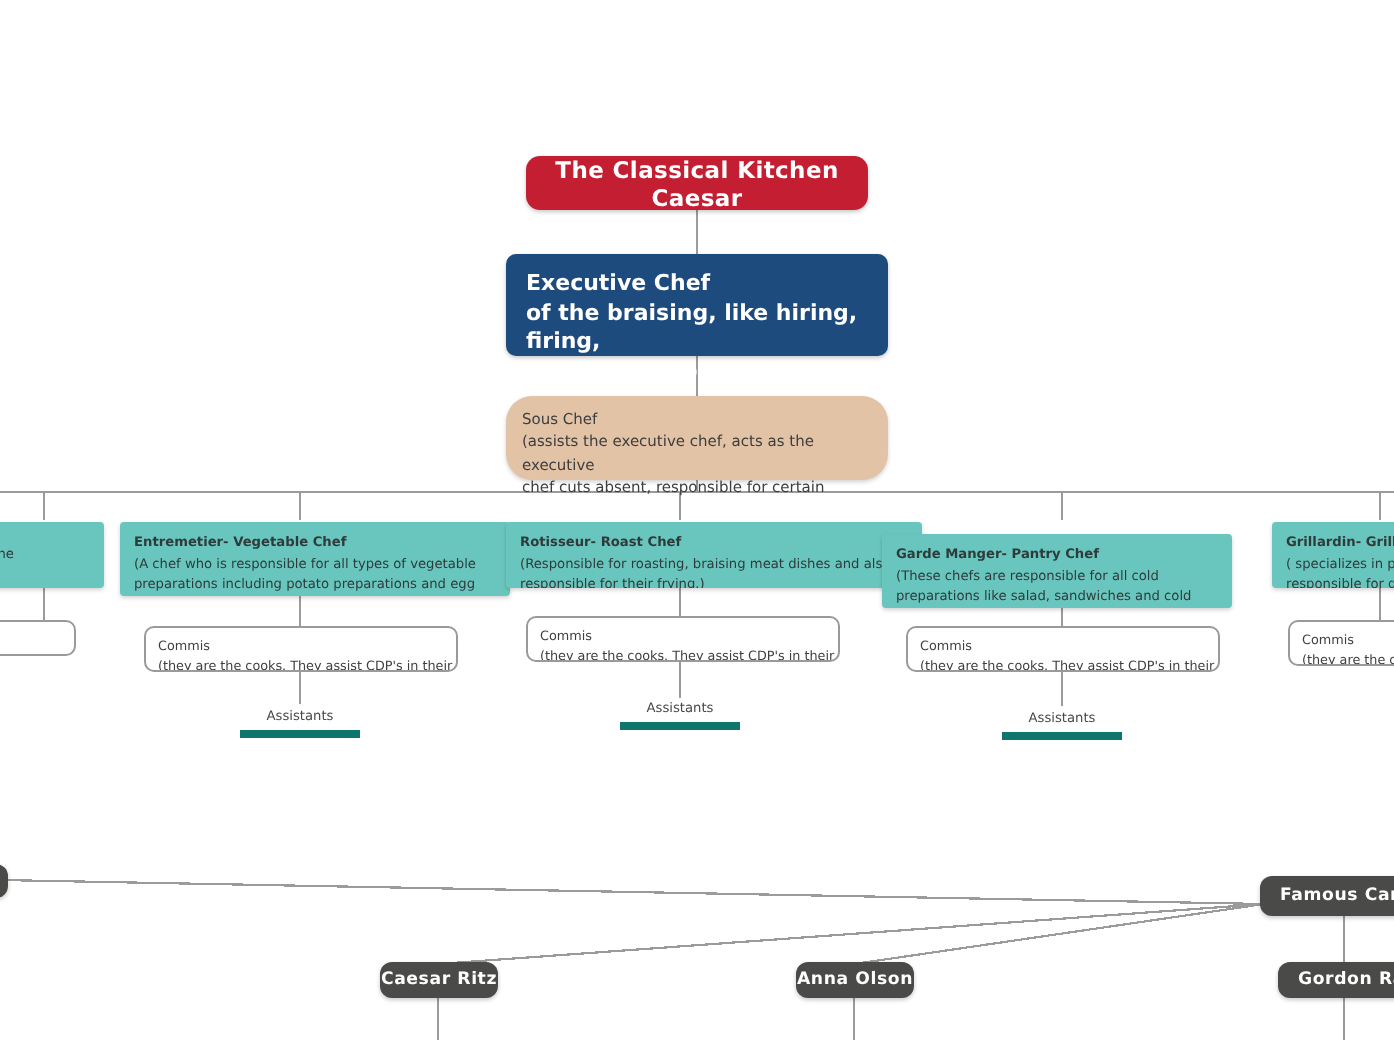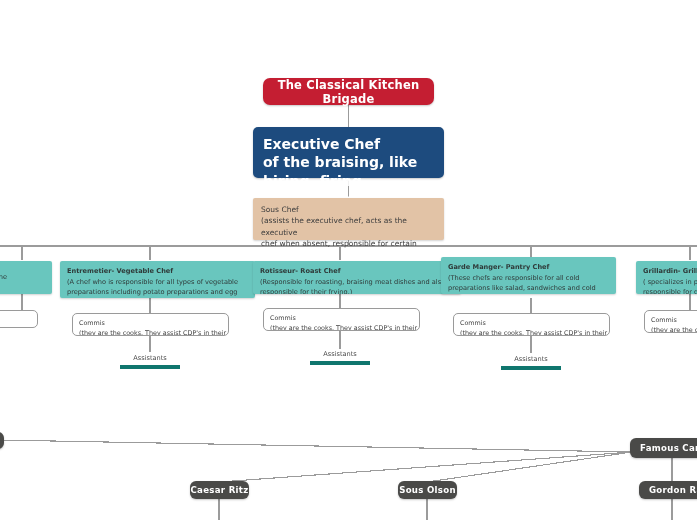--- a/index.html
+++ b/index.html
@@ -46,30 +46,30 @@
     text-align: center;
     box-shadow: 0 1px 2px rgba(0,0,0,.22);
   }
 
   
   .n-exec {
     background: #1d4b7e;
     border-radius: 5px;
     color: #ffffff;
     font-weight: bold;
-    font-size: 14px;
+    font-size: 11px;
     line-height: 1.32;
     padding: 8px 10px;
     box-shadow: 0 1px 2px rgba(0,0,0,.22);
   }
 
   
   .n-sous {
     background: #e2c3a6;
-    border-radius: 2px;
+    border-radius: 13px;
     color: #3d3d3d;
     font-size: 7.5px;
     line-height: 1.52;
     padding: 6px 8px;
     box-shadow: 0 1px 2px rgba(0,0,0,.18);
   }
   .n-sous .ttl { display: block; }
 
   
   .n-station {
@@ -168,49 +168,49 @@
       <line x1="632" y1="452" x2="219" y2="482"></line>
       <line x1="632" y1="452" x2="427" y2="482"></line>
       <line x1="672" y1="458" x2="672" y2="481"></line>
 
       <line x1="219" y1="499" x2="219" y2="520"></line>
       <line x1="427" y1="499" x2="427" y2="520"></line>
       <line x1="672" y1="499" x2="672" y2="520"></line>
     </g>
   </svg>
 
-  <div class="node n-root" style="left:263px; top:78px; width:171px; height:27px;">The Classical Kitchen Brigade</div>
+  <div class="node n-root" style="left:263px; top:78px; width:171px; height:27px;">The Classical Kitchen Caesar</div>
 
   <div class="node n-exec" style="left:253px; top:127px; width:191px; height:51px;">
     <div>Executive Chef</div>
     <div>of the braising, like hiring, firing,</div>
     <div>recipe creation, etc)</div>
   </div>
 
   <div class="node n-sous" style="left:253px; top:198px; width:191px; height:42px;">
     <span class="ttl">Sous Chef</span>
     <span class="ttl">(assists the executive chef, acts as the executive</span>
-    <span class="ttl">chef when absent, responsible for certain</span>
+    <span class="ttl">chef cuts absent, responsible for certain</span>
   </div>
 
   <div class="node n-station" style="left:-38px; top:261px; width:90px; height:33px; display:flex; align-items:center;">
     <span class="desc">ishes in the</span>
   </div>
 
   <div class="node n-station" style="left:60px; top:261px; width:195px; height:37px;">
     <span class="ttl">Entremetier- Vegetable Chef</span>
     <span class="desc">(A chef who is responsible for all types of vegetable preparations including potato preparations and egg preparations.)</span>
   </div>
 
   <div class="node n-station" style="left:253px; top:261px; width:208px; height:33px;">
     <span class="ttl">Rotisseur- Roast Chef</span>
     <span class="desc">(Responsible for roasting, braising meat dishes and also responsible for their frying.)</span>
   </div>
 
-  <div class="node n-station" style="left:441px; top:257px; width:175px; height:37px;">
+  <div class="node n-station" style="left:441px; top:267px; width:175px; height:37px;">
     <span class="ttl">Garde Manger- Pantry Chef</span>
     <span class="desc">(These chefs are responsible for all cold preparations like salad, sandwiches and cold cuts. They prepare cold sauces too.)</span>
   </div>
 
   <div class="node n-station" style="left:636px; top:261px; width:120px; height:33px;">
     <span class="ttl">Grillardin- Grill Chef</span>
     <span class="desc">( specializes in preparing are responsible for grill you can use the grill to</span>
   </div>
 
   <div class="node n-commis" style="left:-52px; top:310px; width:90px; height:18px; display:flex; align-items:center;">
@@ -242,17 +242,17 @@
   <div class="node n-assist" style="left:310px; top:350px; width:60px;">Assistants</div>
 
   <div class="node n-assist" style="left:501px; top:355px; width:60px;">Assistants</div>
 
   <div class="node n-pill right-clip" style="left:630px; top:438px; width:100px; height:20px;">Famous  Canadi</div>
 
   <div class="node n-pill left-clip" style="left:-14px; top:432px; width:18px; height:17px;"></div>
 
   <div class="node n-pill" style="left:190px; top:481px; width:59px; height:18px;">Caesar Ritz</div>
 
-  <div class="node n-pill" style="left:398px; top:481px; width:59px; height:18px;">Sous Olson</div>
+  <div class="node n-pill" style="left:398px; top:481px; width:59px; height:18px;">Anna Olson</div>
 
   <div class="node n-pill right-clip" style="left:639px; top:481px; width:70px; height:18px;">Gordon Ram</div>
 
 </div>
 
 </body></html>

